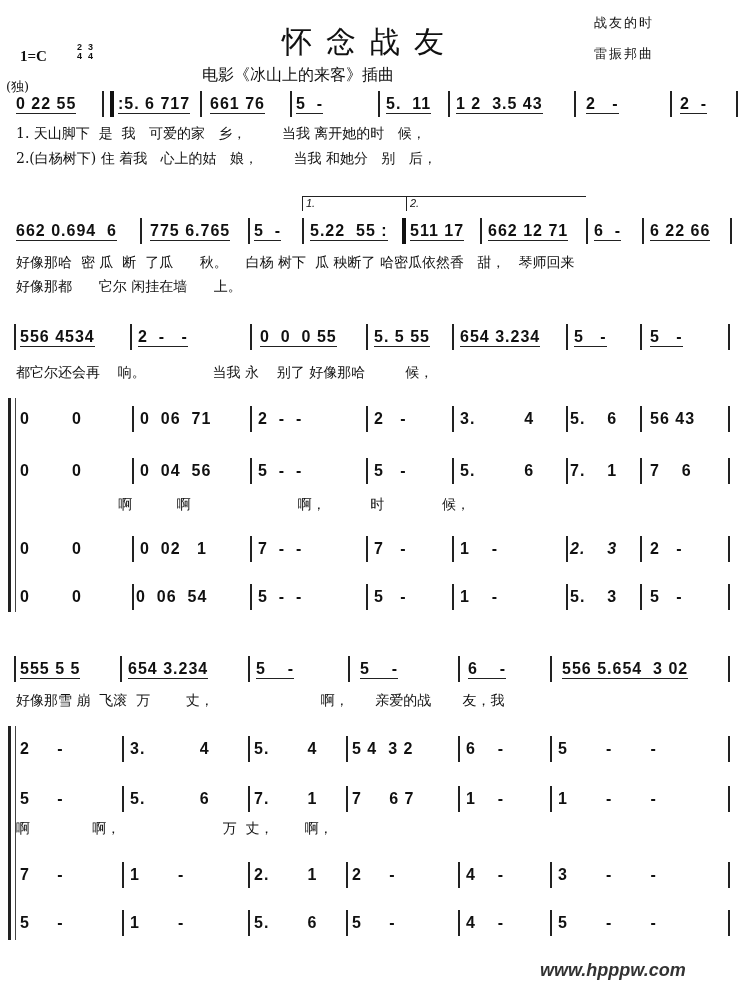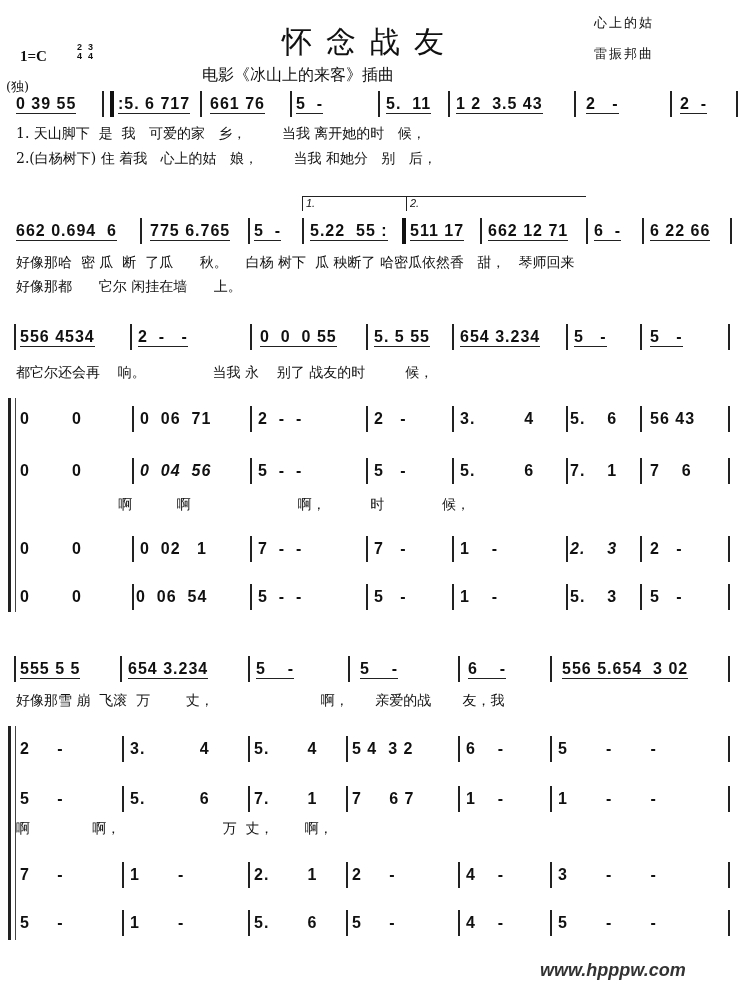--- a/index.html
+++ b/index.html
@@ -19,21 +19,21 @@
   .dbar{width:4px;background:#111;}
   .brace{left:8px;width:4px;border-left:3px solid #222;border-right:1px solid #444;}
   .volta{border-top:1.5px solid #222;border-left:1.5px solid #222;height:14px;font-size:11px;font-style:italic;padding-left:3px;}
   .watermark{left:540px;top:960px;font-weight:bold;font-style:italic;font-size:18px;color:#333;}
   .line-under{border-bottom:1px solid #222;}
 </style>
 </head>
 <body>
 
 <div id="sheet">
-    <div class="abs notes line-under" style="left:16px;top:95px;">0 39 55</div>
+    <div class="abs notes line-under" style="left:16px;top:95px;">0 22 55</div>
     <div class="abs notes line-under" style="left:118px;top:95px;">:5. 6 717</div>
     <div class="abs notes line-under" style="left:210px;top:95px;">661 76</div>
     <div class="abs notes line-under" style="left:296px;top:95px;">5  -</div>
     <div class="abs notes line-under" style="left:386px;top:95px;">5.  11</div>
     <div class="abs notes line-under" style="left:456px;top:95px;">1 2  3.5 43</div>
     <div class="abs notes line-under" style="left:586px;top:95px;">2   -</div>
     <div class="abs notes line-under" style="left:680px;top:95px;">2  -</div>
     <div class="abs bar" style="left:102px;top:91px;height:26px;"></div>
     <div class="abs bar" style="left:200px;top:91px;height:26px;"></div>
     <div class="abs bar" style="left:290px;top:91px;height:26px;"></div>
@@ -73,39 +73,39 @@
     <div class="abs notes line-under" style="left:574px;top:328px;">5   -</div>
     <div class="abs notes line-under" style="left:650px;top:328px;">5   -</div>
     <div class="abs bar" style="left:14px;top:324px;height:26px;"></div>
     <div class="abs bar" style="left:130px;top:324px;height:26px;"></div>
     <div class="abs bar" style="left:250px;top:324px;height:26px;"></div>
     <div class="abs bar" style="left:366px;top:324px;height:26px;"></div>
     <div class="abs bar" style="left:452px;top:324px;height:26px;"></div>
     <div class="abs bar" style="left:566px;top:324px;height:26px;"></div>
     <div class="abs bar" style="left:640px;top:324px;height:26px;"></div>
     <div class="abs bar" style="left:728px;top:324px;height:26px;"></div>
-    <div class="abs lyric" style="left:16px;top:364px;">都它尔还会再    响。               当我 永    别了 战友的时         候，</div>
+    <div class="abs lyric" style="left:16px;top:364px;">都它尔还会再    响。               当我 永    别了 好像那哈         候，</div>
     <div class="abs notes" style="left:20px;top:410px;">0</div>
     <div class="abs notes" style="left:72px;top:410px;">0</div>
     <div class="abs notes" style="left:140px;top:410px;">0  06  71</div>
     <div class="abs notes" style="left:258px;top:410px;">2  -  -</div>
     <div class="abs notes" style="left:374px;top:410px;">2   -</div>
     <div class="abs notes" style="left:460px;top:410px;">3.         4</div>
     <div class="abs notes" style="left:570px;top:410px;">5.    6</div>
     <div class="abs notes" style="left:650px;top:410px;">56 43</div>
     <div class="abs bar" style="left:132px;top:406px;height:26px;"></div>
     <div class="abs bar" style="left:250px;top:406px;height:26px;"></div>
     <div class="abs bar" style="left:366px;top:406px;height:26px;"></div>
     <div class="abs bar" style="left:452px;top:406px;height:26px;"></div>
     <div class="abs bar" style="left:566px;top:406px;height:26px;"></div>
     <div class="abs bar" style="left:640px;top:406px;height:26px;"></div>
     <div class="abs bar" style="left:728px;top:406px;height:26px;"></div>
     <div class="abs notes" style="left:20px;top:462px;">0</div>
     <div class="abs notes" style="left:72px;top:462px;">0</div>
-    <div class="abs notes" style="left:140px;top:462px;font-style:italic;">0  04  56</div>
+    <div class="abs notes" style="left:140px;top:462px;">0  04  56</div>
     <div class="abs notes" style="left:258px;top:462px;">5  -  -</div>
     <div class="abs notes" style="left:374px;top:462px;">5   -</div>
     <div class="abs notes" style="left:460px;top:462px;">5.         6</div>
     <div class="abs notes" style="left:570px;top:462px;">7.    1</div>
     <div class="abs notes" style="left:650px;top:462px;">7    6</div>
     <div class="abs bar" style="left:132px;top:458px;height:26px;"></div>
     <div class="abs bar" style="left:250px;top:458px;height:26px;"></div>
     <div class="abs bar" style="left:366px;top:458px;height:26px;"></div>
     <div class="abs bar" style="left:452px;top:458px;height:26px;"></div>
     <div class="abs bar" style="left:566px;top:458px;height:26px;"></div>
@@ -204,21 +204,21 @@
     <div class="abs bar" style="left:346px;top:910px;height:26px;"></div>
     <div class="abs bar" style="left:458px;top:910px;height:26px;"></div>
     <div class="abs bar" style="left:550px;top:910px;height:26px;"></div>
     <div class="abs bar" style="left:728px;top:910px;height:26px;"></div>
     <div class="abs brace" style="top:726px;height:214px;"></div>
     <div class="abs lyric" style="left:16px;top:820px;">啊              啊，                       万  丈，       啊，</div>
   </div>
 
 <div class="abs title">怀念战友</div>
 <div class="abs subtitle">电影《冰山上的来客》插曲</div>
-<div class="abs credit" style="top:14px">心上的姑</div>
+<div class="abs credit" style="top:14px">战友的时</div>
 <div class="abs credit" style="top:45px">雷振邦曲</div>
 <div class="abs key">1=C</div>
 <div class="abs tsig" style="left:75px">
   <div>2</div>
   <div>4</div>
 </div>
 <div class="abs tsig" style="left:86px">
   <div>3</div>
   <div>4</div>
 </div>

